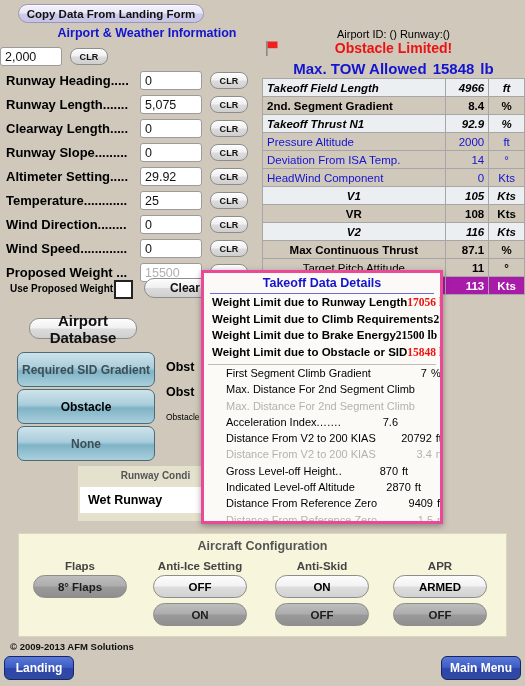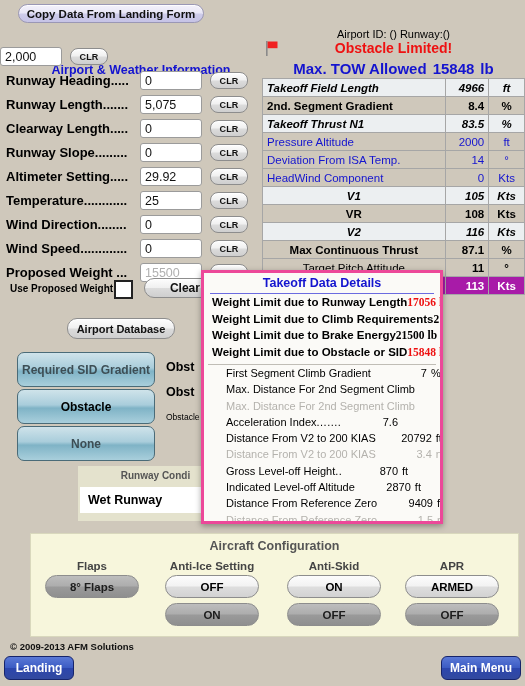--- a/index.html
+++ b/index.html
@@ -30,22 +30,22 @@
   }
 
   
   #copy-btn{
     position:absolute;left:18px;top:4px;width:186px;height:19px;
     font-size:11.5px;border-radius:10px;
   }
 
   
   #awi-title{
-    position:absolute;left:10px;top:26px;width:262px;
-    text-align:center;color:#1414cf;font-weight:bold;font-size:12.5px;margin-top:37px;
+    position:absolute;left:16px;top:26px;width:262px;
+    text-align:center;color:#1414cf;font-weight:bold;font-size:12.5px;
   }
 
   
   .row{position:absolute;left:0;width:262px;height:21px;display:flex;align-items:center;}
   .row .lbl{
     width:140px;text-align:left;padding-left:6px;
     font-size:13px;font-weight:bold;color:#000;
     white-space:nowrap;overflow:hidden;box-sizing:border-box;
   }
   .row .fld{
@@ -55,21 +55,21 @@
   }
   .row .fld.dim{color:#b0b0b0;}
   .row .clr{
     width:38px;height:17px;margin-left:8px;font-size:9px;border-radius:8px;letter-spacing:.2px;
   }
 
   
   #use-prop-lbl{position:absolute;left:10px;top:283px;font-size:10px;font-weight:bold;color:#000;}
   #use-prop-box{position:absolute;left:114px;top:280px;width:15px;height:15px;background:#fff;border:2px solid #222;}
   #clear-all-btn{position:absolute;left:144px;top:278px;width:100px;height:20px;font-size:12px;border-radius:10px;overflow:hidden;}
-  #airport-db-btn{position:absolute;left:29px;top:318px;width:108px;height:21px;font-size:11px;border-radius:10px;margin-left:38px;}
+  #airport-db-btn{position:absolute;left:29px;top:318px;width:108px;height:21px;font-size:15px;border-radius:10px;}
 
   
   .modebtn{
     position:absolute;left:17px;width:138px;height:35px;
     display:flex;align-items:center;justify-content:center;
     border:1px solid #4a6b78;border-radius:7px;
     background:linear-gradient(to bottom,#cfe3ea 0%,#a9cddb 45%,#7fb3c6 55%,#a9cfdc 100%);
     font-size:12px;font-weight:bold;color:#3d4e55;cursor:pointer;box-sizing:border-box;
   }
   .modebtn.sel{color:#000;}
@@ -117,21 +117,21 @@
   .wl .amt{color:#000;font-family:Liberation Serif, serif;}
   .wl .amt.red{color:#ee1111;}
   #wl-rule{border-top:1px solid #c0bdb6;margin:4px 4px 0 4px;}
   .dl{font-size:11px;color:#000;padding:0 16px 0 22px;line-height:16.3px;display:flex;white-space:nowrap;}
   .dl.grey{color:#b4b2ad;}
   .dl .dots{flex:1;overflow:hidden;letter-spacing:.5px;}
   .dl .amt{min-width:56px;text-align:right;}
   .dl .un{width:22px;text-align:left;padding-left:4px;}
 
   
-  #acfg{position:absolute;left:18px;top:533px;width:489px;height:104px;background:#f7f6dc;border:1px solid #d9d8bd;box-sizing:border-box;margin-left:12px;}
+  #acfg{position:absolute;left:18px;top:533px;width:489px;height:104px;background:#f7f6dc;border:1px solid #d9d8bd;box-sizing:border-box;}
   #acfg-title{width:100%;text-align:center;font-size:12.5px;font-weight:bold;color:#555;margin-top:5px;}
   .cfgcol{position:absolute;top:26px;width:110px;text-align:center;}
   .cfgcol .hd{font-size:11.5px;font-weight:bold;color:#444;margin-bottom:3px;}
   .cfgbtn{
     width:94px;height:23px;margin:0 auto 5px auto;
     display:flex;align-items:center;justify-content:center;
     border:1px solid #8d8d8d;border-radius:12px;font-size:11.5px;font-weight:bold;
     cursor:pointer;box-sizing:border-box;
   }
   .cfgbtn.on{
@@ -252,21 +252,21 @@
           <td class="val">4966</td>
           <td class="unit">ft</td>
         </tr>
         <tr class="">
           <td class="name">2nd. Segment Gradient</td>
           <td class="val">8.4</td>
           <td class="unit">%</td>
         </tr>
         <tr class="shade">
           <td class="name">Takeoff Thrust N1</td>
-          <td class="val">83.5</td>
+          <td class="val">92.9</td>
           <td class="unit">%</td>
         </tr>
         <tr class="blue">
           <td class="name">Pressure Altitude</td>
           <td class="val">2000</td>
           <td class="unit">ft</td>
         </tr>
         <tr class="blue">
           <td class="name">Deviation From ISA Temp.</td>
           <td class="val">14</td>

